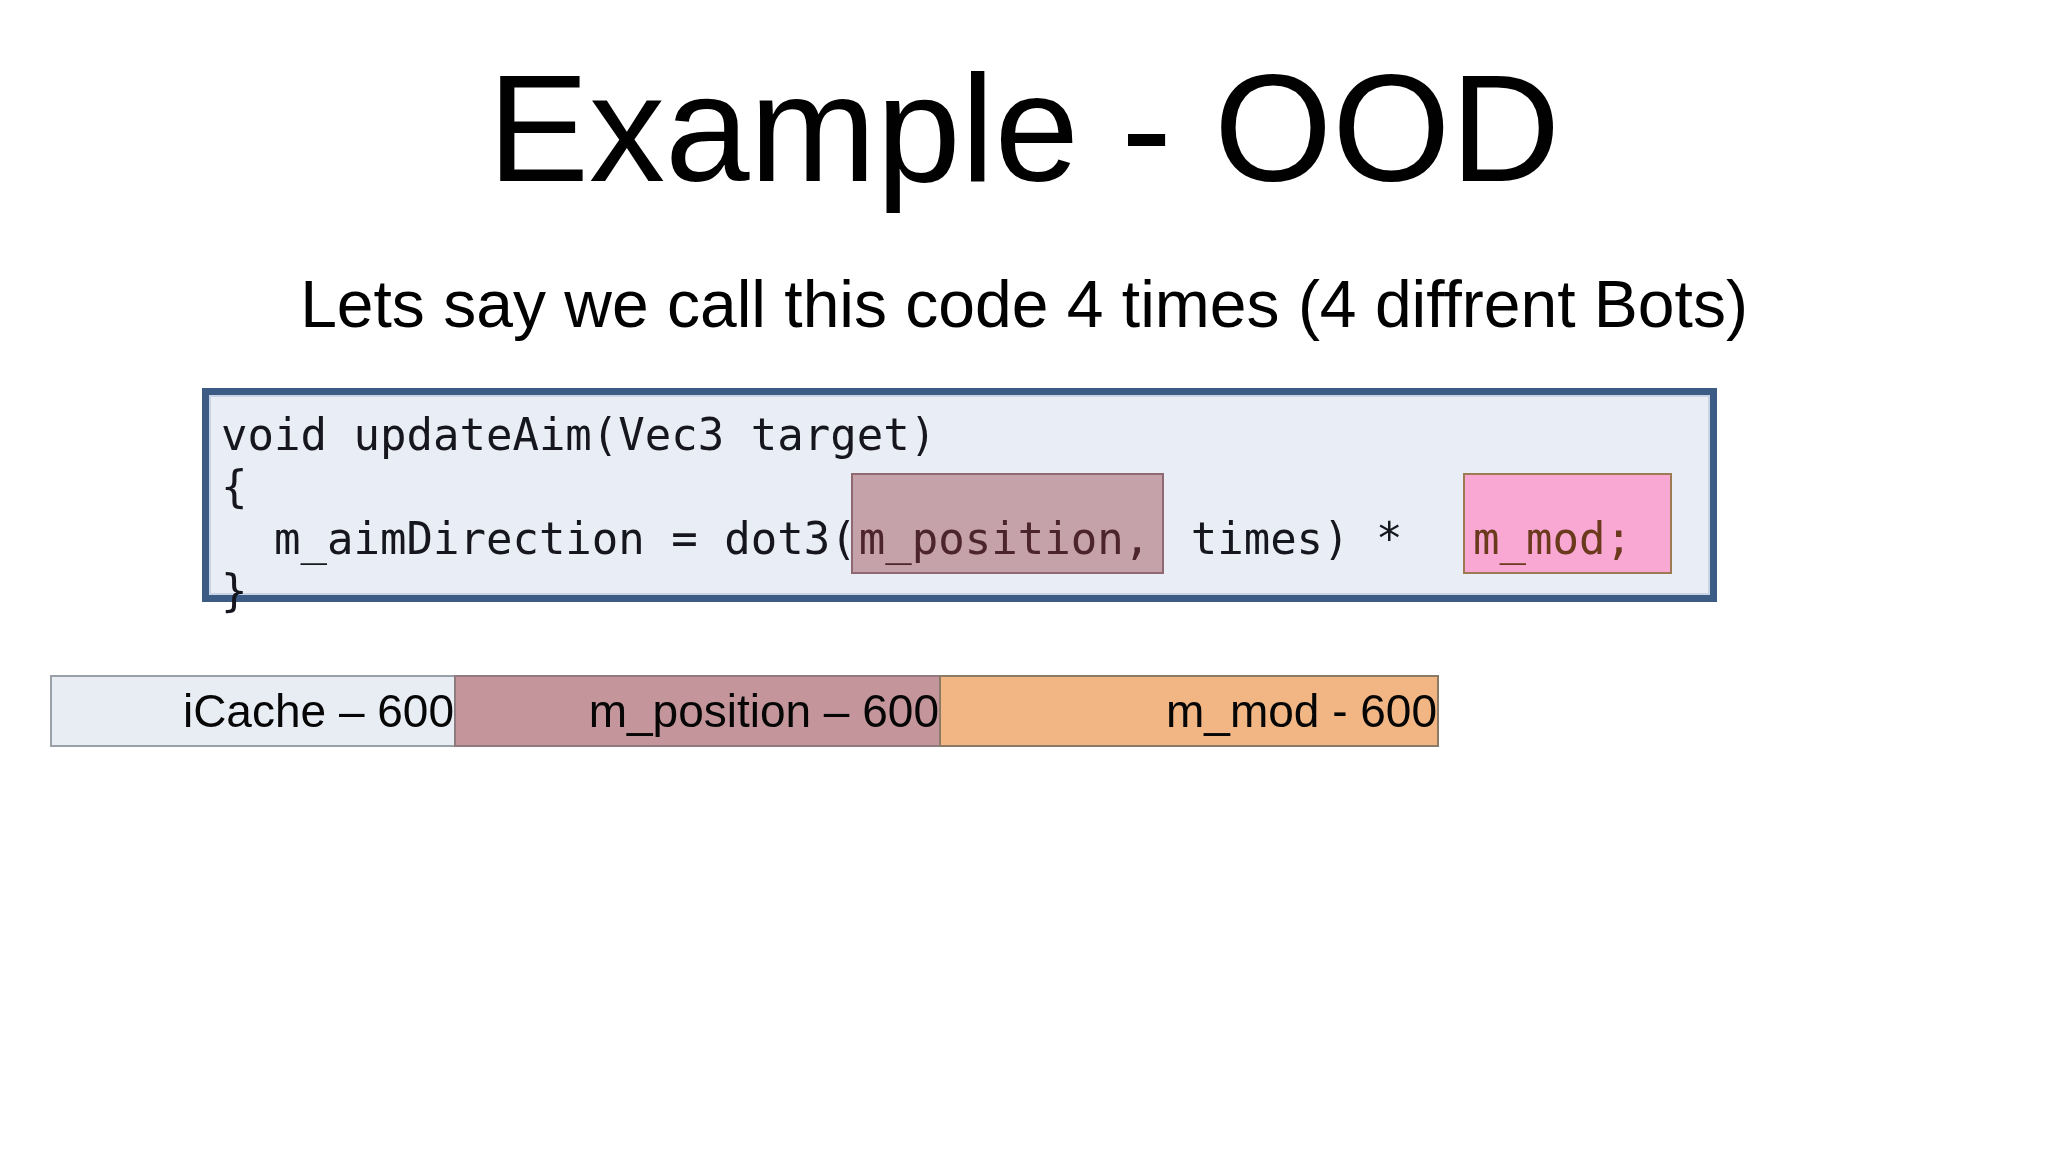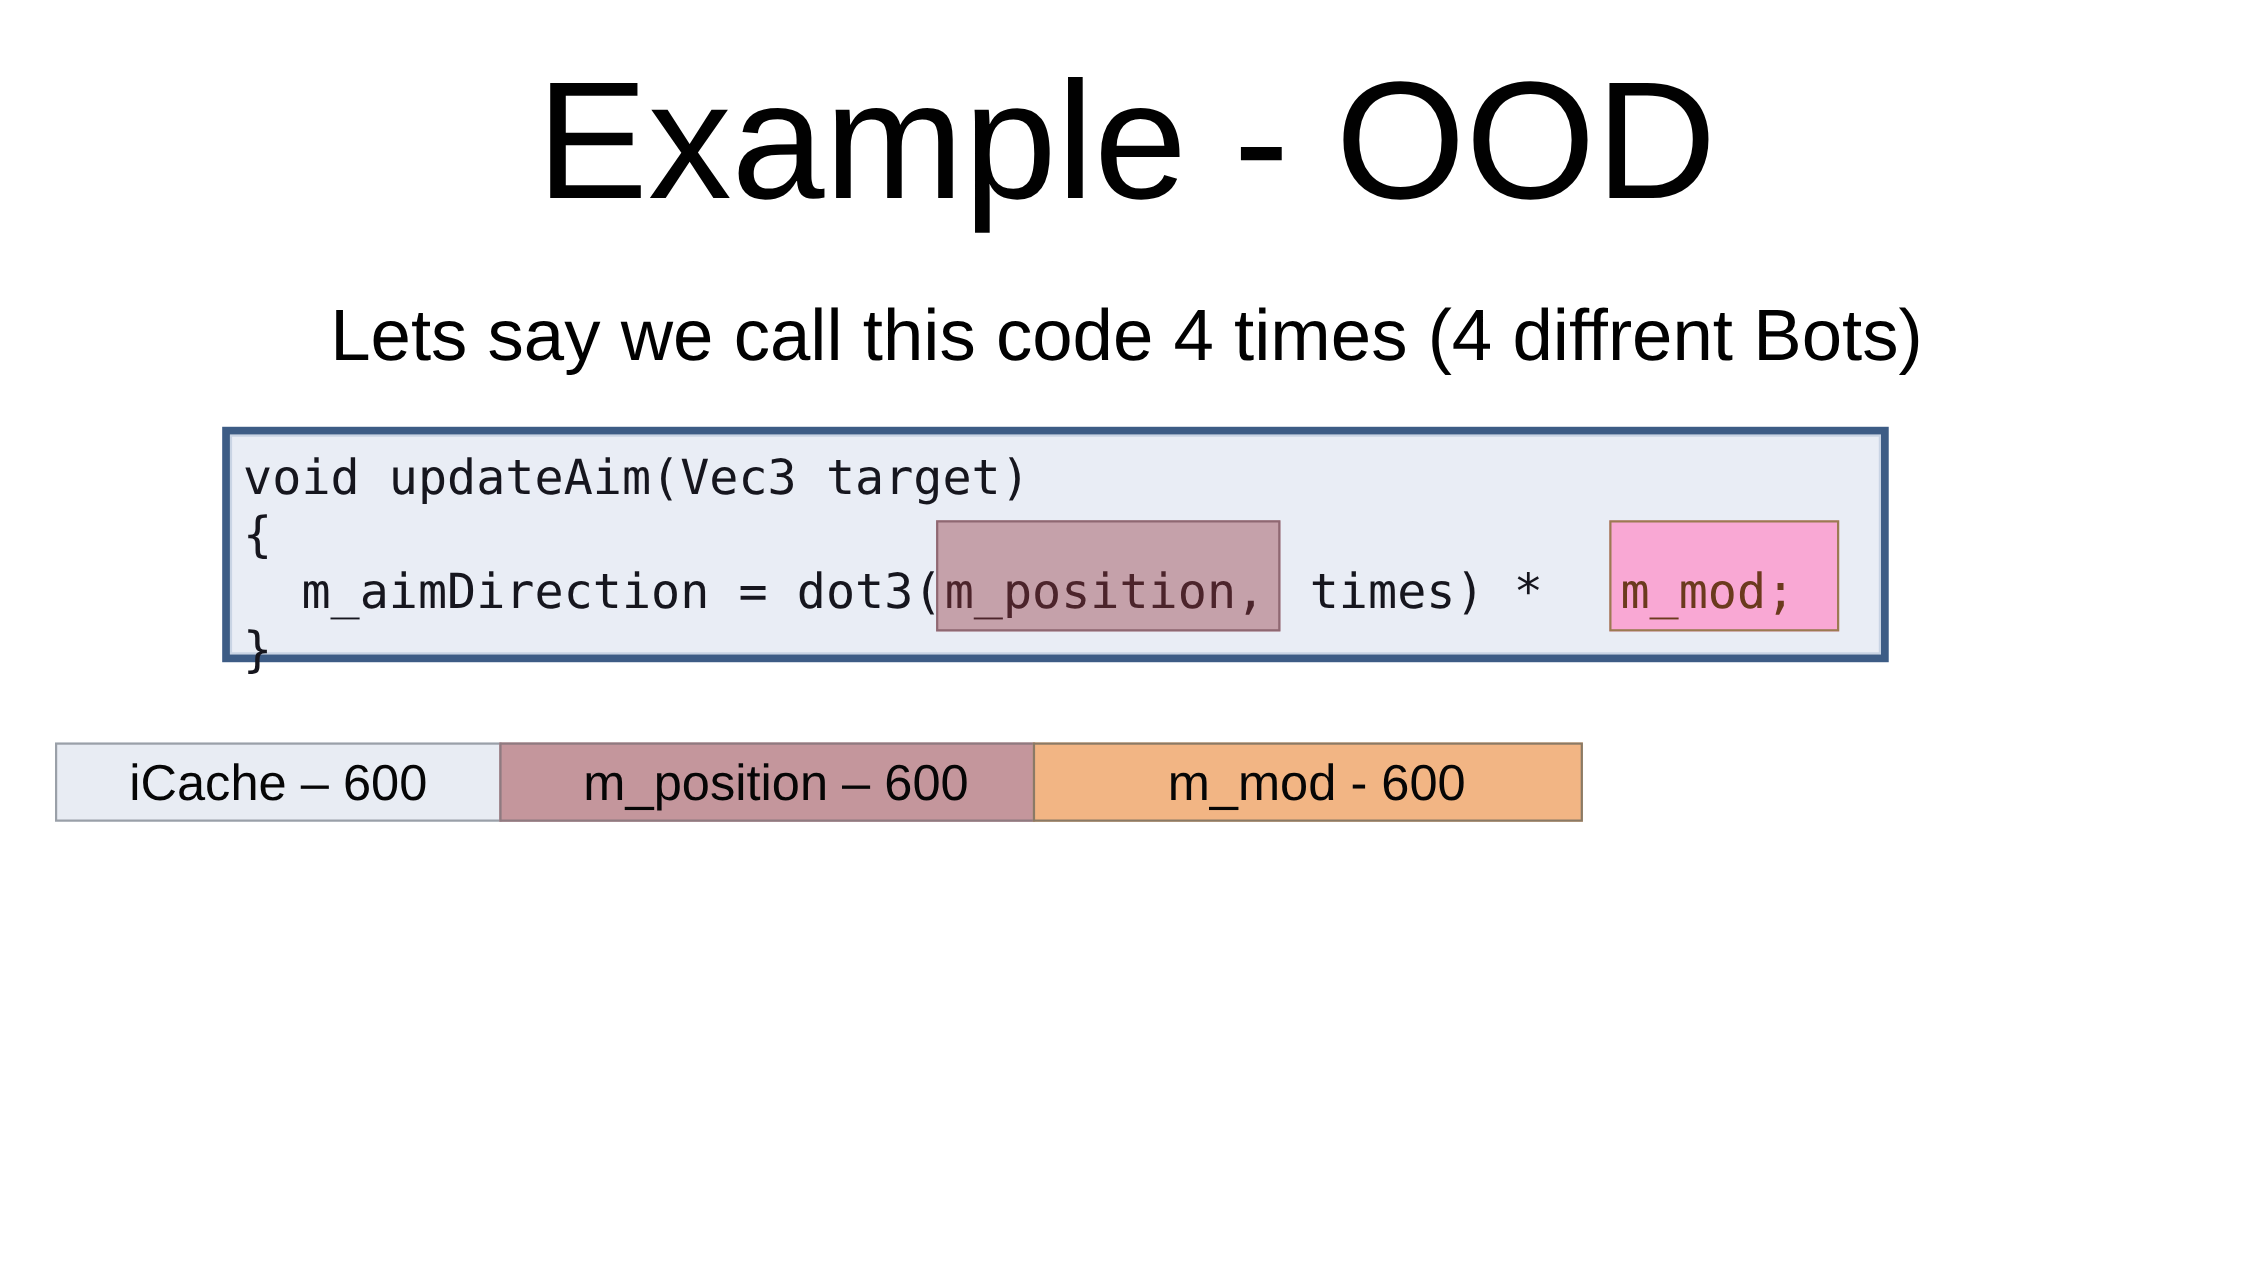--- a/index.html
+++ b/index.html
@@ -91,21 +91,21 @@
     position: absolute;
     left: 50px;
     top: 675px;
     display: flex;
   }
   .legend-item {
     box-sizing: border-box;
     height: 72px;
     display: flex;
     align-items: center;
-    justify-content: center;
+    justify-content: flex-end;
     font-size: 46px;
     color: #060606;
     border: 2px solid #8f8d90;
   }
   .legend-item + .legend-item { border-left-width: 2px; margin-left: -2px; padding-left: 16px; }
   .legend-icache {
     width: 406px;
     background: #e8ecf3;
     border-color: #9aa0a8;
   }

